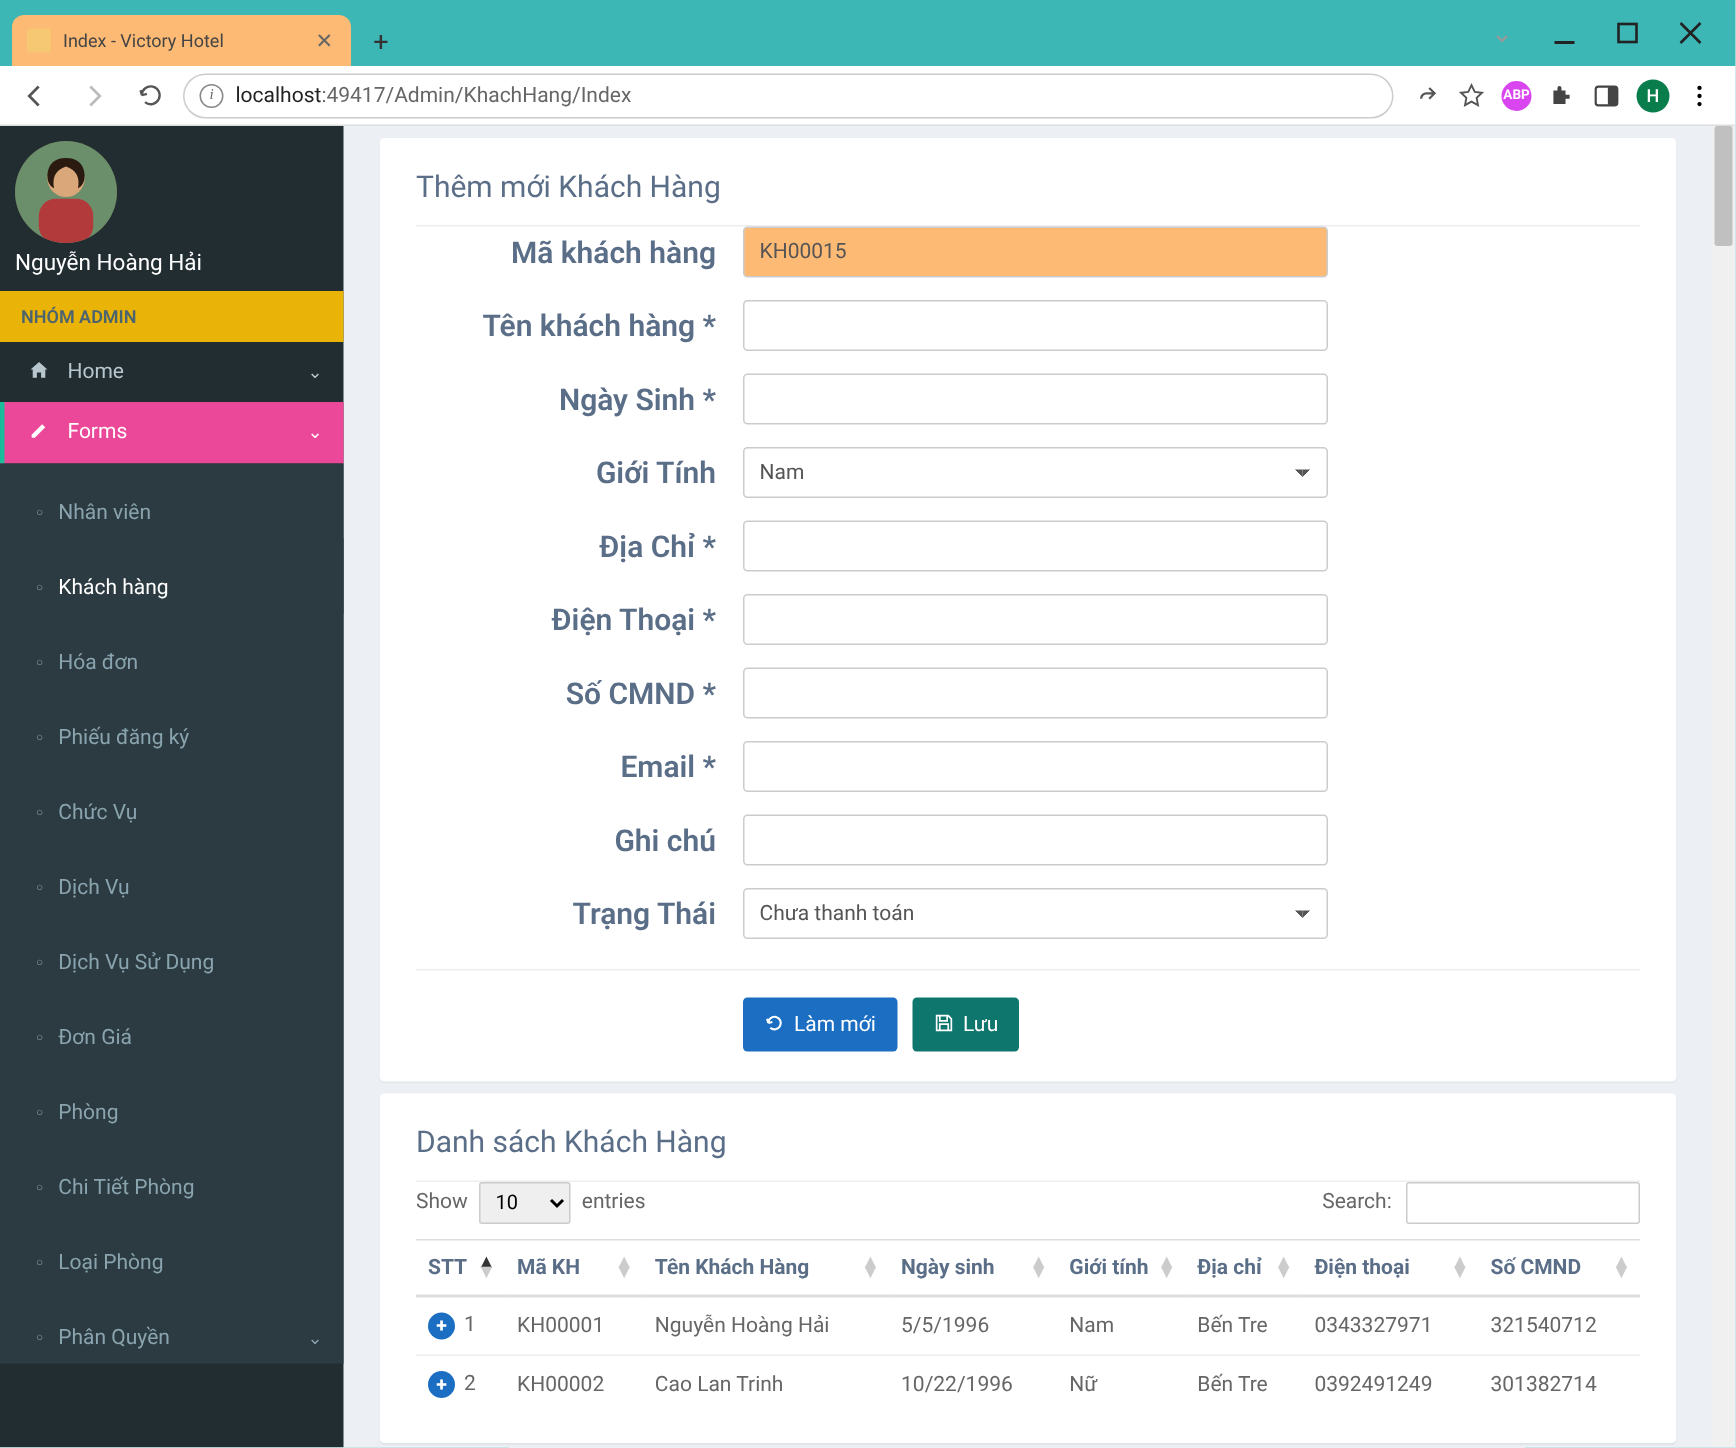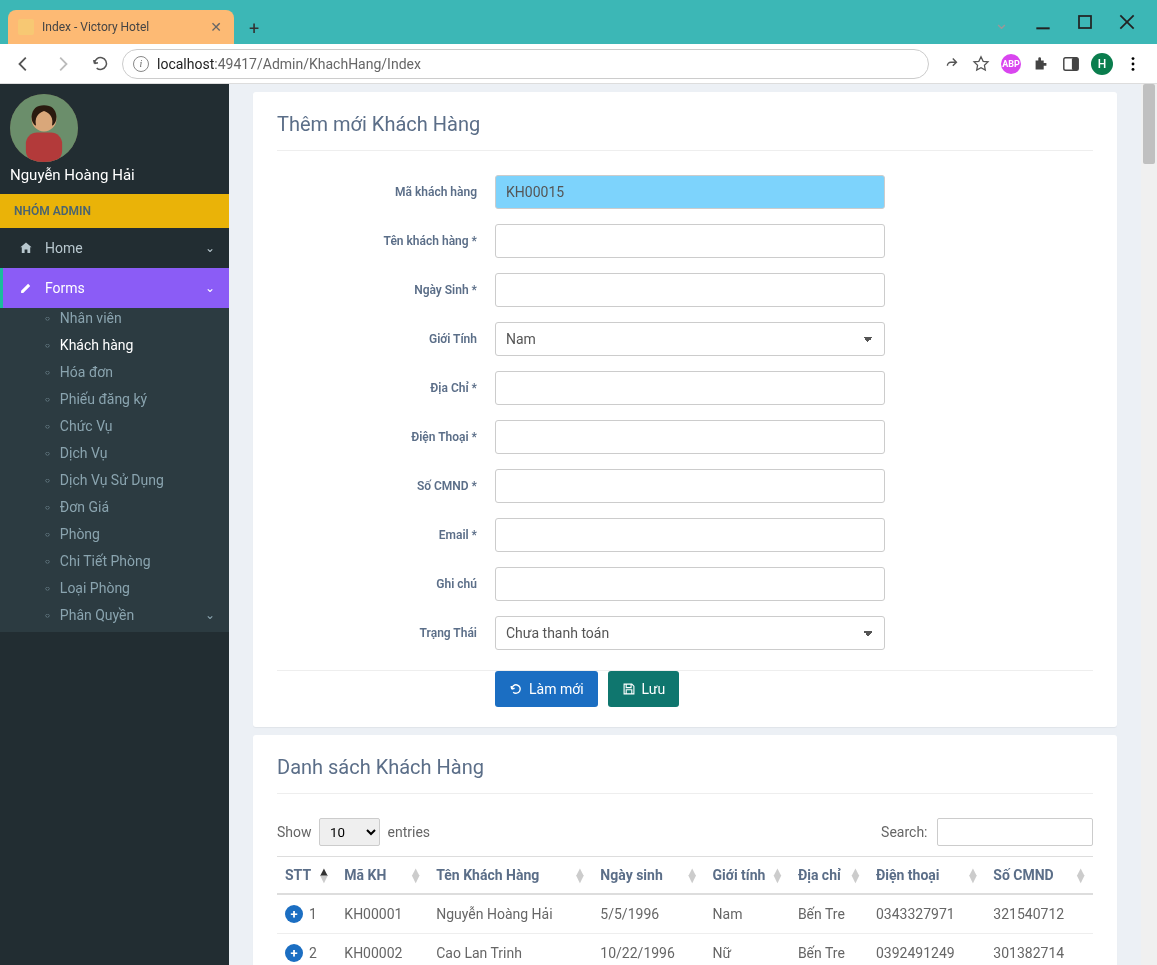--- a/index.html
+++ b/index.html
@@ -35,41 +35,41 @@
 .viewport-scroll-thumb { position: absolute; left: 2px; right: 2px; top: 0; height: 80px; background: #c0c0c0; border-radius: 2px; }
 
 .sidebar { width: 229px; background: #222d32; color: #b8c7ce; display: flex; flex-direction: column; font-size: 14px; }
 .user-panel { padding: 10px; }
 .user-avatar { width: 68px; height: 68px; border-radius: 50%; overflow: hidden; background: #5a4a3a; }
 .user-avatar svg { width: 100%; height: 100%; }
 .user-name { color: #fff; font-size: 15px; margin-top: 4px; }
 .sidebar-header { padding: 10px 14px; font-size: 12px; color: #4b646f; background: #eab308; font-weight: 600; }
 .treeview { }
 .tree-link { display: flex; align-items: center; padding: 12px 14px; color: #b8c7ce; cursor: pointer; gap: 10px; border-left: 3px solid transparent;}
-.tree-link.active-head { background: #8b5cf6; color: #fff; border-left: 3px solid #1abc9c; align-items: center; }
+.tree-link.active-head { background: #ec4899; color: #fff; border-left: 3px solid #1abc9c; align-items: center; }
 .tree-icon { width: 18px; text-align: center; }
 .tree-caret { margin-left: auto; font-size: 12px; }
 .submenu { background: #2c3b41; }
-.sub-link { display: flex; align-items: center; padding: 2px 14px 9px 24px; color: #8aa4af; cursor: pointer; gap: 10px; font-size: 14px; margin-left: 21px;}
+.sub-link { display: flex; align-items: center; padding: 25px 14px 9px 24px; color: #8aa4af; cursor: pointer; gap: 10px; font-size: 14px;}
 .sub-link.active { color: #fff; background: #2c3b41; }
 .sub-link::before { content: "○"; font-size: 8px; color: #8aa4af; }
 .sub-caret { margin-left: auto; font-size: 12px; }
 
 .main { flex: 1; padding: 0 24px 24px 24px; overflow-y: auto; margin-right: 16px;}
 
 .panel { background: #fff; border-radius: 3px; margin-top: 8px; padding: 20px 24px; box-shadow: 0 1px 1px rgba(0,0,0,0.05); }
-.panel-title { font-size: 20px; color: #5b6e88; font-weight: 400; border-bottom: 1px solid #eee; padding-bottom: 14px; margin-bottom: 24px; }
+.panel-title { font-size: 20px; color: #5b6e88; font-weight: 400; border-bottom: 1px solid #eee; padding-bottom: 14px; }
 
 .form-row { display: flex; align-items: center; margin-bottom: 15px; }
-.form-label { width: 218px; text-align: right; padding-right: 18px; font-size: 12px; color: #5b6e88; font-weight: 600; }
+.form-label { width: 218px; text-align: right; padding-right: 18px; font-size: 20px; color: #5b6e88; font-weight: 600; }
 .form-control { width: 390px; height: 34px; border: 1px solid #ccc; border-radius: 3px; padding: 0 10px; font-size: 14px; color: #555; background: #fff; }
-.form-control[readonly] { background: #7dd3fc; }
+.form-control[readonly] { background: #fdba74; }
 select.form-control { appearance: none; background-image: linear-gradient(45deg, transparent 50%, #555 50%), linear-gradient(135deg, #555 50%, transparent 50%); background-position: calc(100% - 16px) 14px, calc(100% - 11px) 14px; background-size: 5px 5px; background-repeat: no-repeat; }
 
-.form-actions { display: flex; gap: 10px; padding-left: 218px; margin-top: 20px; border-top: 1px solid #eee;}
+.form-actions { display: flex; gap: 10px; padding-left: 218px; margin-top: 20px; padding-top: 18px; border-top: 1px solid #eee;}
 .btn { height: 36px; padding: 0 14px; border: none; border-radius: 3px; color: #fff; font-size: 14px; display: inline-flex; align-items: center; gap: 6px; cursor: pointer; }
 .btn-primary { background: #1b6ec2; }
 .btn-success { background: #0f766e; }
 
 .dt-controls { display: flex; justify-content: space-between; align-items: center; font-size: 14px; color: #666; margin-bottom: 10px; }
 .dt-length select { height: 28px; border: 1px solid #ccc; border-radius: 2px; padding: 0 18px 0 6px; margin: 0 4px; }
 .dt-search input { height: 28px; border: 1px solid #ccc; border-radius: 2px; padding: 0 6px; margin-left: 6px; width: 156px;}
 
 table.dataTable { width: 100%; border-collapse: collapse; font-size: 14px; }
 table.dataTable th { text-align: left; padding: 10px 8px; border-top: 1px solid #ddd; border-bottom: 2px solid #ddd; color: #5b6e88; font-weight: 700; position: relative; }

